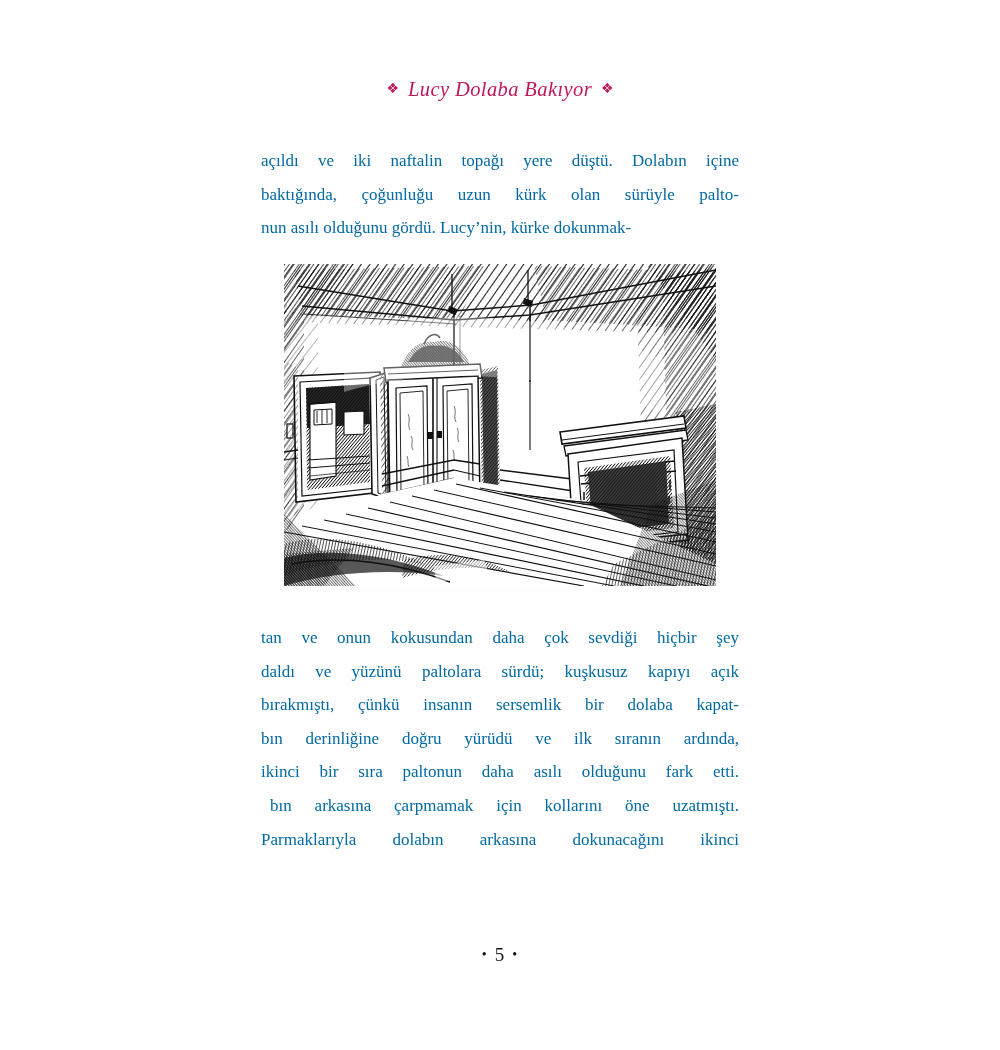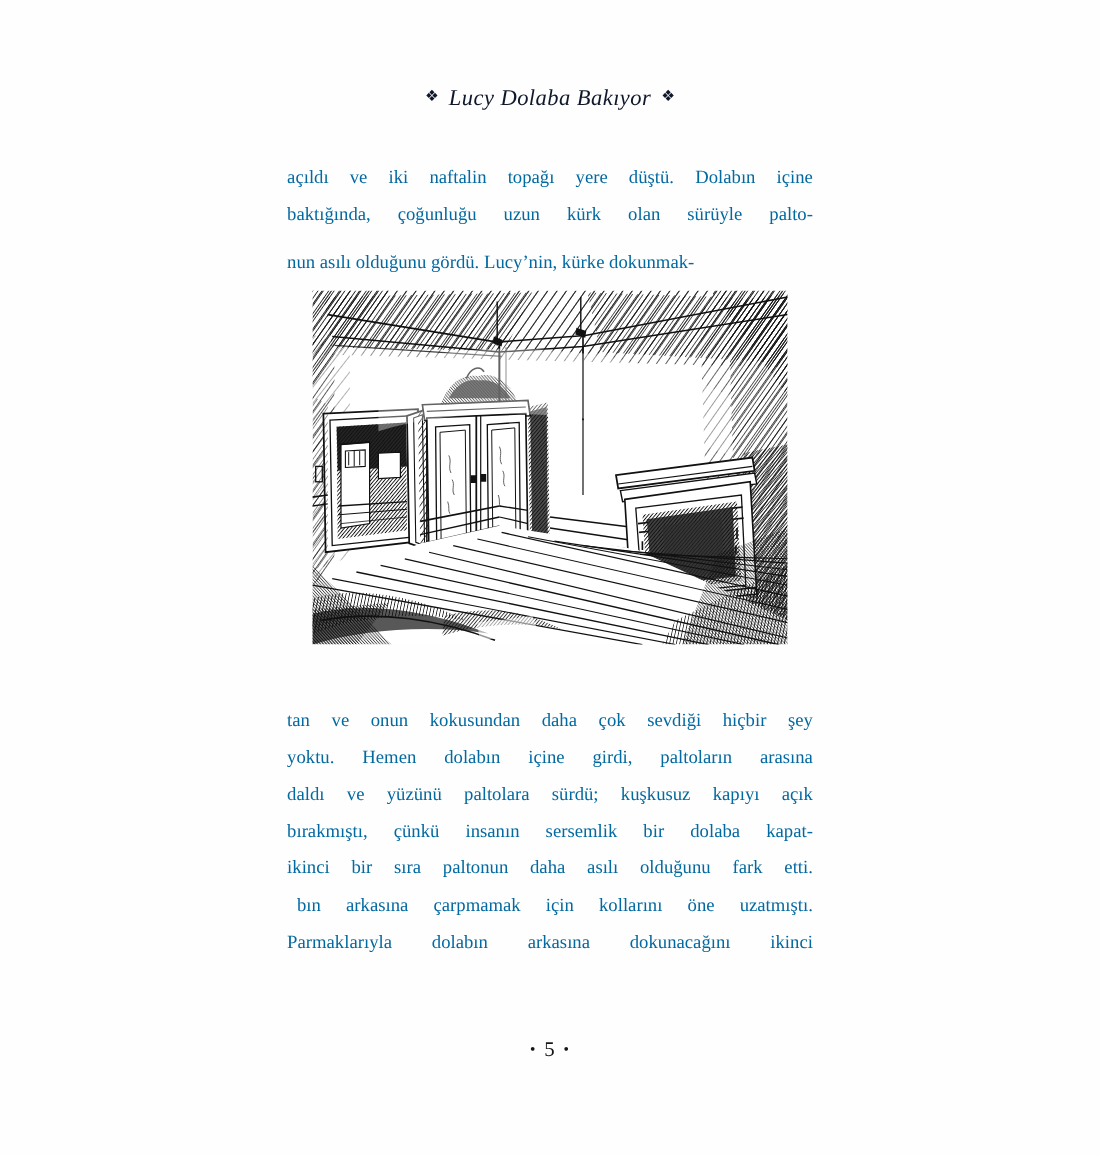--- a/index.html
+++ b/index.html
@@ -25,21 +25,21 @@
   
   .running-head {
     position: absolute;
     top: 78px;
     left: 0;
     width: 1000px;
     text-align: center;
     font-style: italic;
     font-size: 20.5px;
     letter-spacing: 0.4px;
-    color: #0f172a;
+    color: #be185d;
     white-space: nowrap;
   }
   .running-head .orn {
     font-style: normal;
     font-size: 14px;
     vertical-align: 2px;
     letter-spacing: 0;
     display: inline-block;
     transform: translateY(-1px);
   }
@@ -51,34 +51,33 @@
     position: absolute;
     left: 261px;
     width: 478px;
     font-size: 17px;
     line-height: 33.6px;
     text-align: justify;
     text-justify: inter-word;
     color: #0369a1;
   }
   #para-top   { top: 144px; }
-  #para-rest  { top: 638px; }
+  #para-rest  { top: 621px; }
 
   .textblock p { margin: 0; }
   .textblock p .ln {
     display: block;
     text-align: justify;
   }
   
   .textblock p .ln.j {
     text-align-last: justify;
   }
   .textblock p .ln.last {
     text-align-last: left;
-    margin-top: 11px;
   }
   .textblock p.indent .ln:first-child {
     text-indent: 9px;
   }
 
   
   .illustration {
     position: absolute;
     left: 284px;
     top: 264px;
@@ -399,23 +398,23 @@
 
           <path d="M60,70 C160,40 280,50 380,96 L380,150 C280,110 150,100 60,128 Z" fill="#fff" opacity="0.35"></path>
         </g>
       </g>
     </svg>
   </div>
 
   <div class="textblock" id="para-rest">
     <p>
       <span class="ln j">tan ve onun kokusundan daha çok sevdiği hiçbir şey</span>
-      <span class="ln j">yoktu. Hemen dolabın içine girdi, paltoların arasına</span>
       <span class="ln j">daldı ve yüzünü paltolara sürdü; kuşkusuz kapıyı açık</span>
       <span class="ln j">bırakmıştı, çünkü insanın sersemlik bir dolaba kapat-</span>
+      <span class="ln j">bın derinliğine doğru yürüdü ve ilk sıranın ardında,</span>
       <span class="ln j">ikinci bir sıra paltonun daha asılı olduğunu fark etti.</span>
     </p>
     <p class="indent">
       <span class="ln j">bın arkasına çarpmamak için kollarını öne uzatmıştı.</span>
       <span class="ln j">Parmaklarıyla dolabın arkasına dokunacağını ikinci</span>
     </p>
   </div>
 
   <div class="folio">
     <span class="dot">•</span><span class="num">5</span><span class="dot">•</span>

